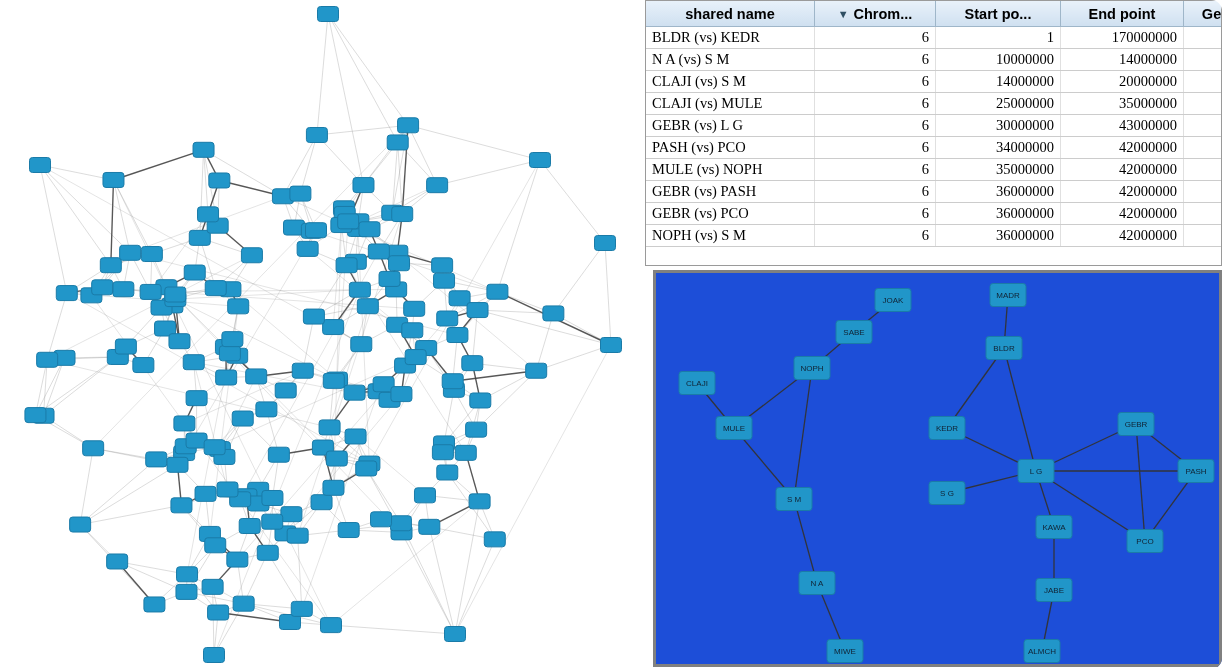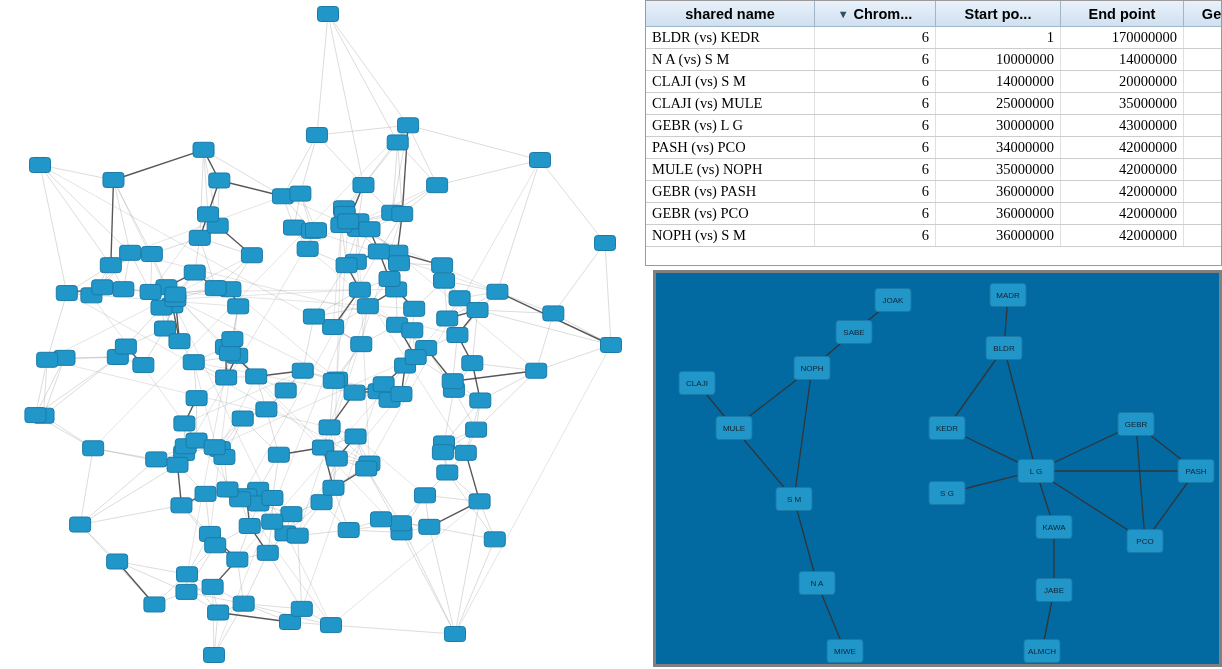--- a/index.html
+++ b/index.html
@@ -7,20 +7,21 @@
     padding: 0;
     background: #ffffff;
     font-family: "Liberation Sans", sans-serif;
   }
   #app {
     position: relative;
     width: 1222px;
     height: 669px;
     overflow: hidden;
     background: #ffffff;
+    border-radius: 11px;
   }
 
   
   #big-network {
     position: absolute;
     left: 0;
     top: 0;
     width: 645px;
     height: 669px;
     background: #ffffff;
@@ -96,21 +97,21 @@
   }
   .th-inner { display: flex; align-items: center; justify-content: center; gap: 2px; }
 
   
   #sub-network {
     position: absolute;
     left: 8px;
     top: 270px;
     width: 569px;
     height: 397px;
-    background: #0369a1;
+    background: #1d4ed8;
     border: 3px solid #808080;
     box-sizing: border-box;
     overflow: hidden;
   }
   #sub-network svg { display: block; }
 
   
   .nlabel {
     font-family: "Liberation Sans", sans-serif;
     fill: #123;

